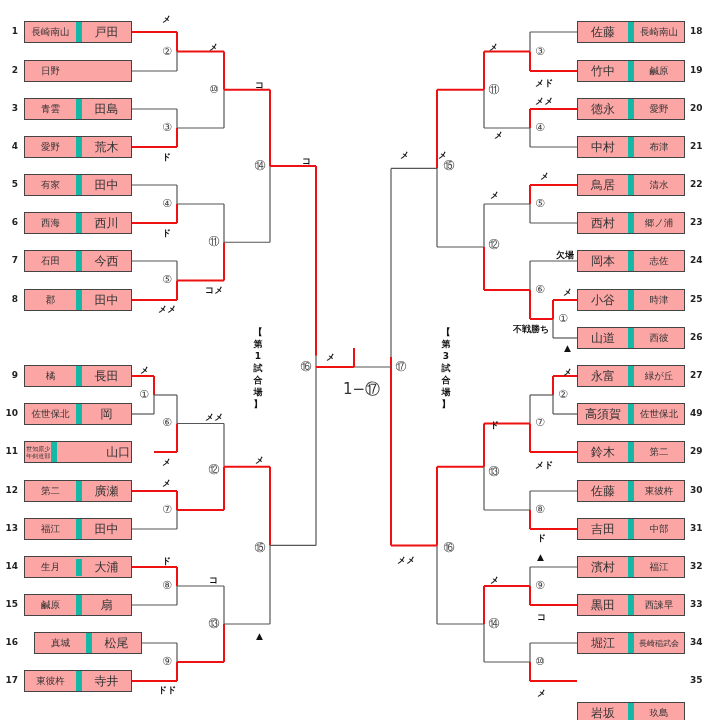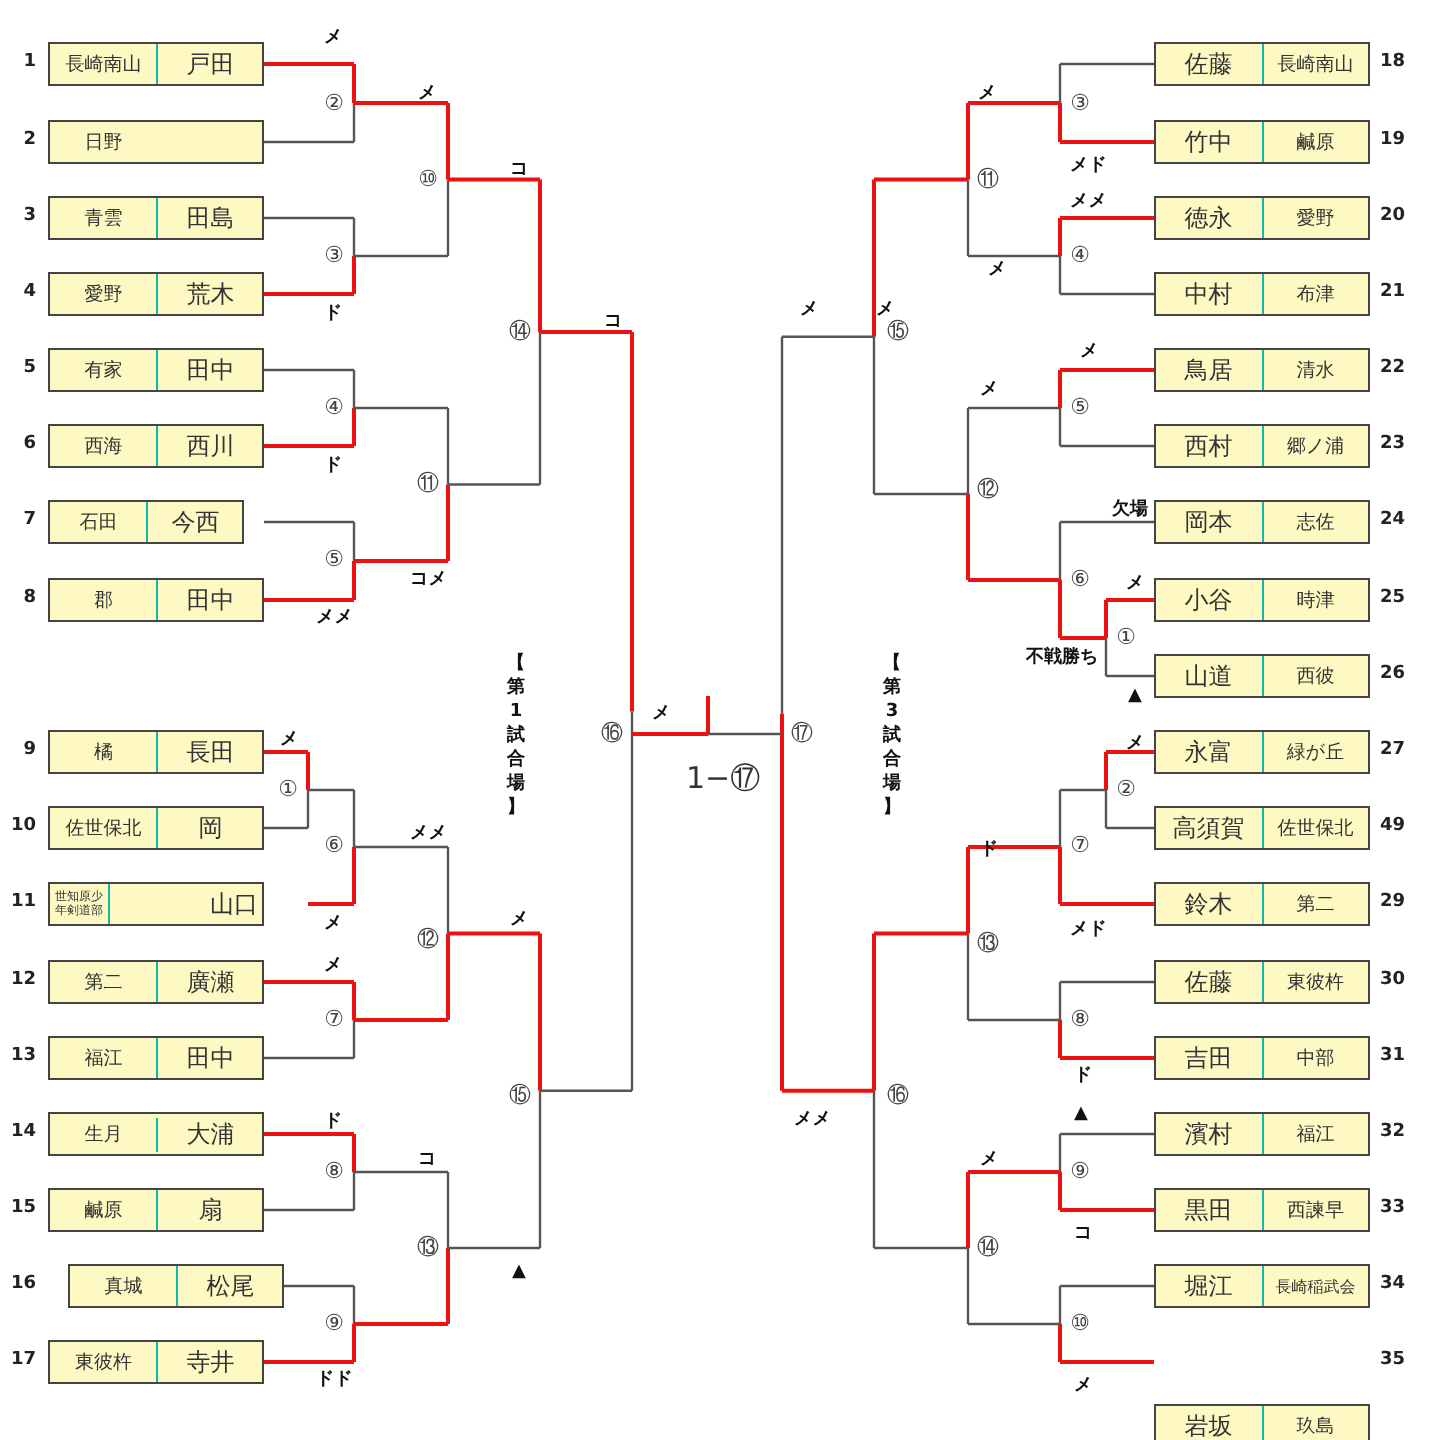--- a/index.html
+++ b/index.html
@@ -1,26 +1,26 @@
 <!DOCTYPE html>
 <html><head>
 <meta charset="utf-8">
 <style>
   html, body { margin: 0; padding: 0; background: #ffffff; }
   body { width: 718px; height: 720px; position: relative; overflow: hidden;
          font-family: "DejaVu Sans", "Liberation Sans", sans-serif; color: #222; }
   #bracket { position: absolute; left: 0; top: 0; width: 718px; height: 720px; }
   .entry { position: absolute; height: 22px; border: 1px solid #444; box-sizing: border-box;
-           display: flex; background: #fef9c3; }
+           display: flex; background: #fca5a5; }
   .entry .cell { display: flex; align-items: center; justify-content: center; overflow: hidden;
                  white-space: nowrap; color: #333; }
   .entry .school { font-size: 9.5px; }
   .entry .player { font-size: 12px; }
   .entry .school.tiny { font-size: 6px; white-space: normal; line-height: 7px; text-align: center; }
-  .entry .sep { border-left: 1px solid #14b8a6; }
+  .entry .sep { border-left: 6px solid #14b8a6; }
   .seed { position: absolute; font-size: 9px; font-weight: bold; color: #222; width: 18px; }
   .seed.left { text-align: right; }
   .seed.right { text-align: left; }
   .mnum { position: absolute; font-size: 11px; color: #444; width: 16px; text-align: center; line-height: 14px; }
   .res { position: absolute; font-size: 9px; font-weight: bold; color: #111; white-space: nowrap; line-height: 10px; }
   .venue { position: absolute; font-size: 9px; font-weight: bold; color: #111; width: 12px;
            text-align: center; line-height: 12px; }
   .final-label { position: absolute; font-size: 15px; color: #333; }
 </style>
 </head>
@@ -187,21 +187,21 @@
     <div class="entry" style="left: 24px; top: 174px; width: 108px;">
       <div class="cell school" style="width: 54px;">有家</div>
       <div class="cell player sep" style="width: 52px;">田中</div>
     </div>
     <div class="seed left" style="left: 0px; top: 179px;">5</div>
     <div class="entry" style="left: 24px; top: 212px; width: 108px;">
       <div class="cell school" style="width: 54px;">西海</div>
       <div class="cell player sep" style="width: 52px;">西川</div>
     </div>
     <div class="seed left" style="left: 0px; top: 217px;">6</div>
-    <div class="entry" style="left: 24px; top: 250px; width: 98px;">
+    <div class="entry" style="left: 24px; top: 250px; width: 108px;">
       <div class="cell school" style="width: 54px;">石田</div>
       <div class="cell player sep" style="width: 52px;">今西</div>
     </div>
     <div class="seed left" style="left: 0px; top: 255px;">7</div>
     <div class="entry" style="left: 24px; top: 289px; width: 108px;">
       <div class="cell school" style="width: 54px;">郡</div>
       <div class="cell player sep" style="width: 52px;">田中</div>
     </div>
     <div class="seed left" style="left: 0px; top: 294px;">8</div>
     <div class="entry" style="left: 24px; top: 365px; width: 108px;">

